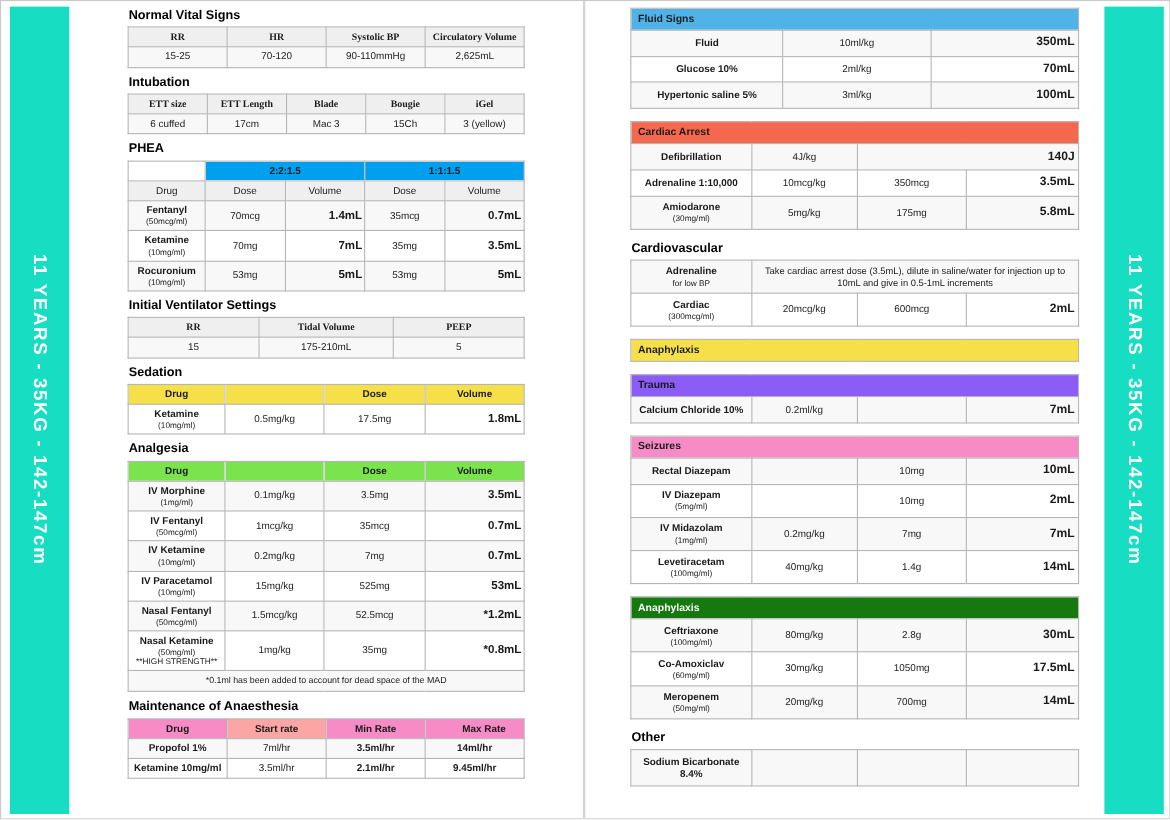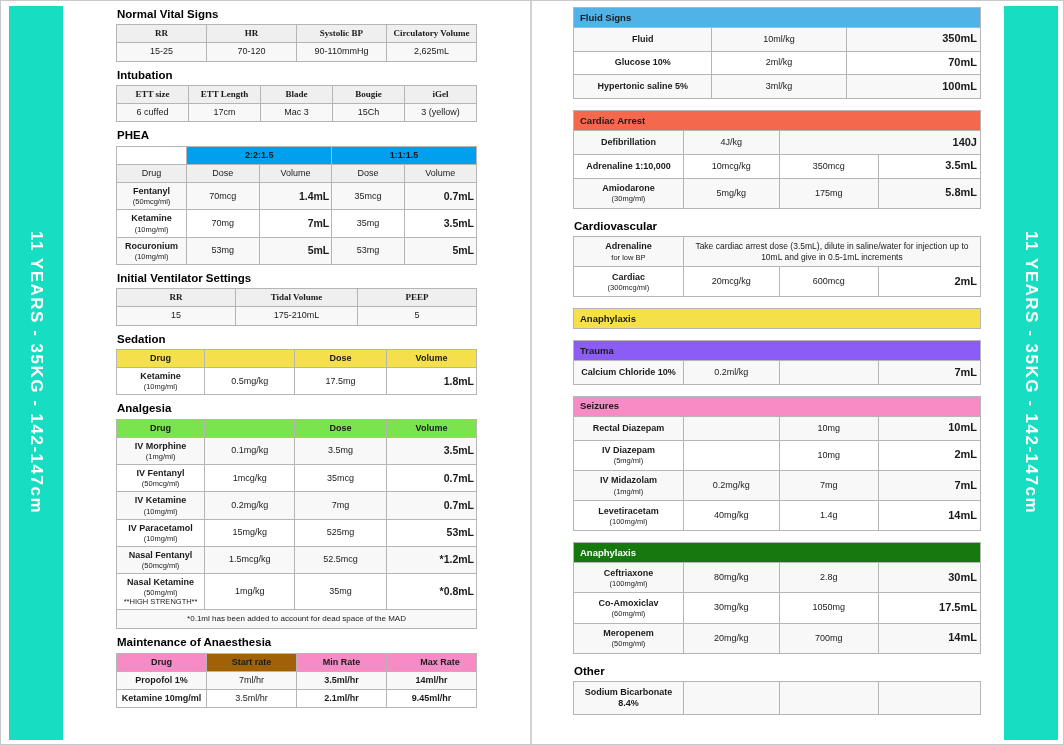--- a/index.html
+++ b/index.html
@@ -441,21 +441,21 @@
             <col style="width: 25%;">
             <col style="width: 25%;">
             <col style="width: 25%;">
             <col style="width: 25%;">
           </colgroup>
           <tbody>
             <tr>
               <td class="chdr" style="background: rgb(247, 139, 197);">
                 <div class="line">Drug</div>
               </td>
-              <td class="chdr" style="background: #a16207;">
+              <td class="chdr" style="background: #fca5a5;">
                 <div class="line">Start rate</div>
               </td>
               <td class="chdr" style="background: rgb(247, 139, 197);">
                 <div class="line">Min Rate</div>
               </td>
               <td class="chdr" style="background: rgb(247, 139, 197); padding-left: 19px;">
                 <div class="line">Max Rate</div>
               </td>
             </tr>
             <tr class="base">

